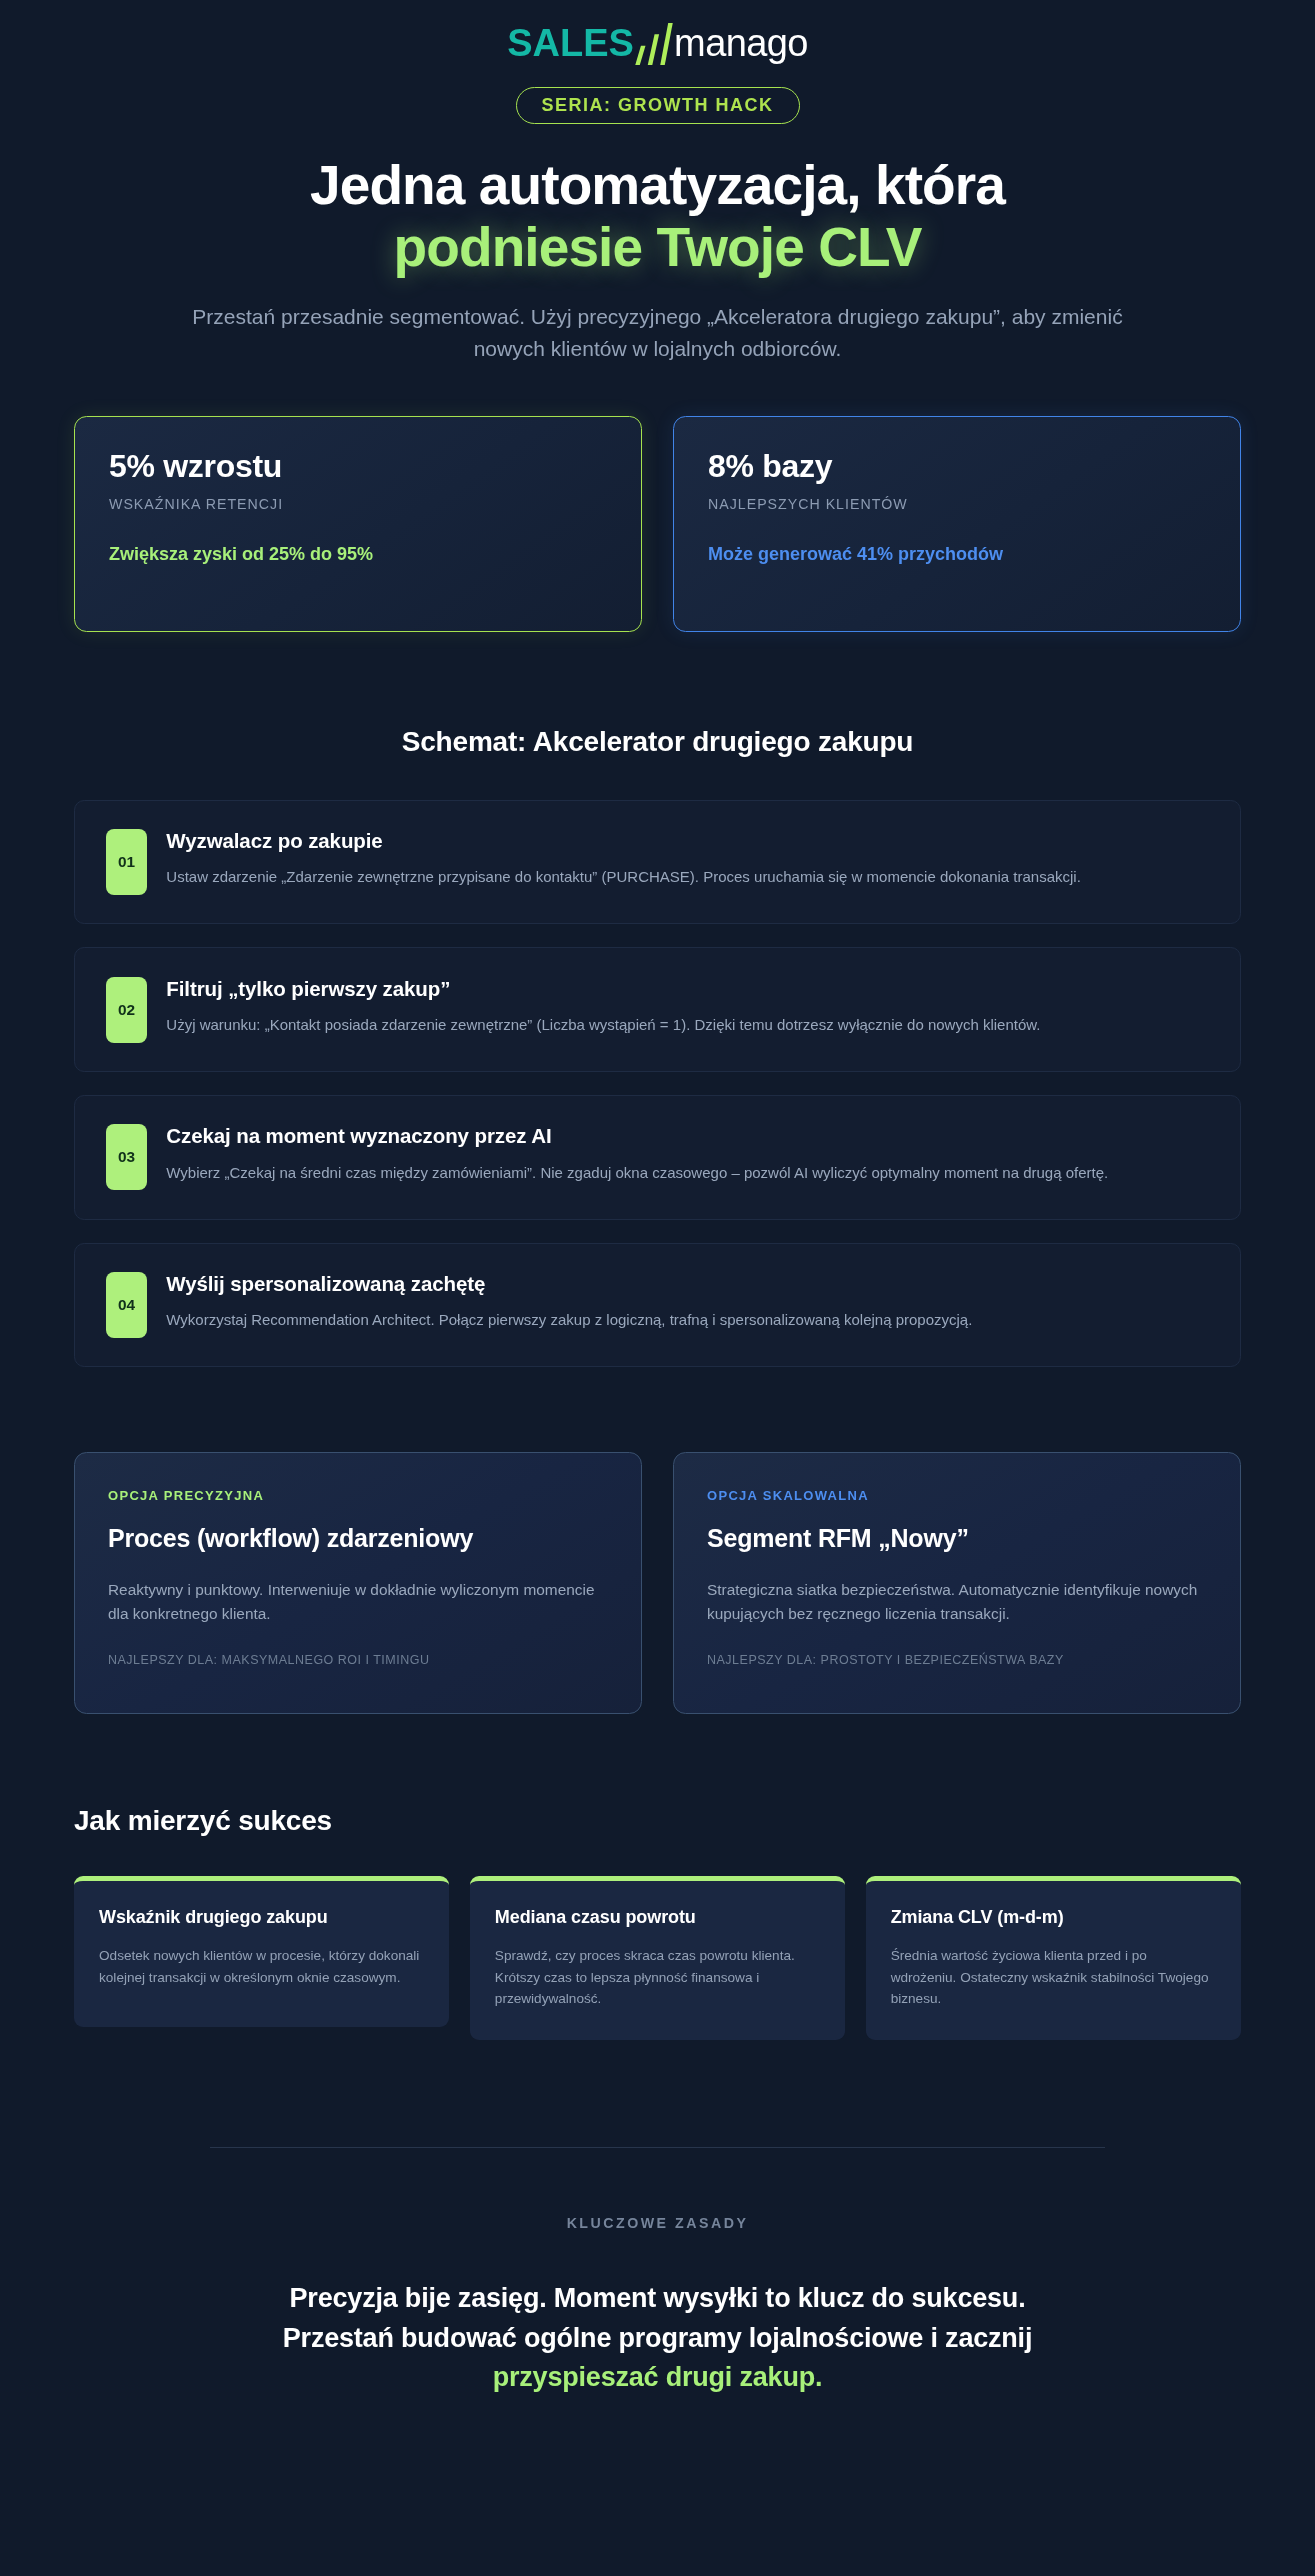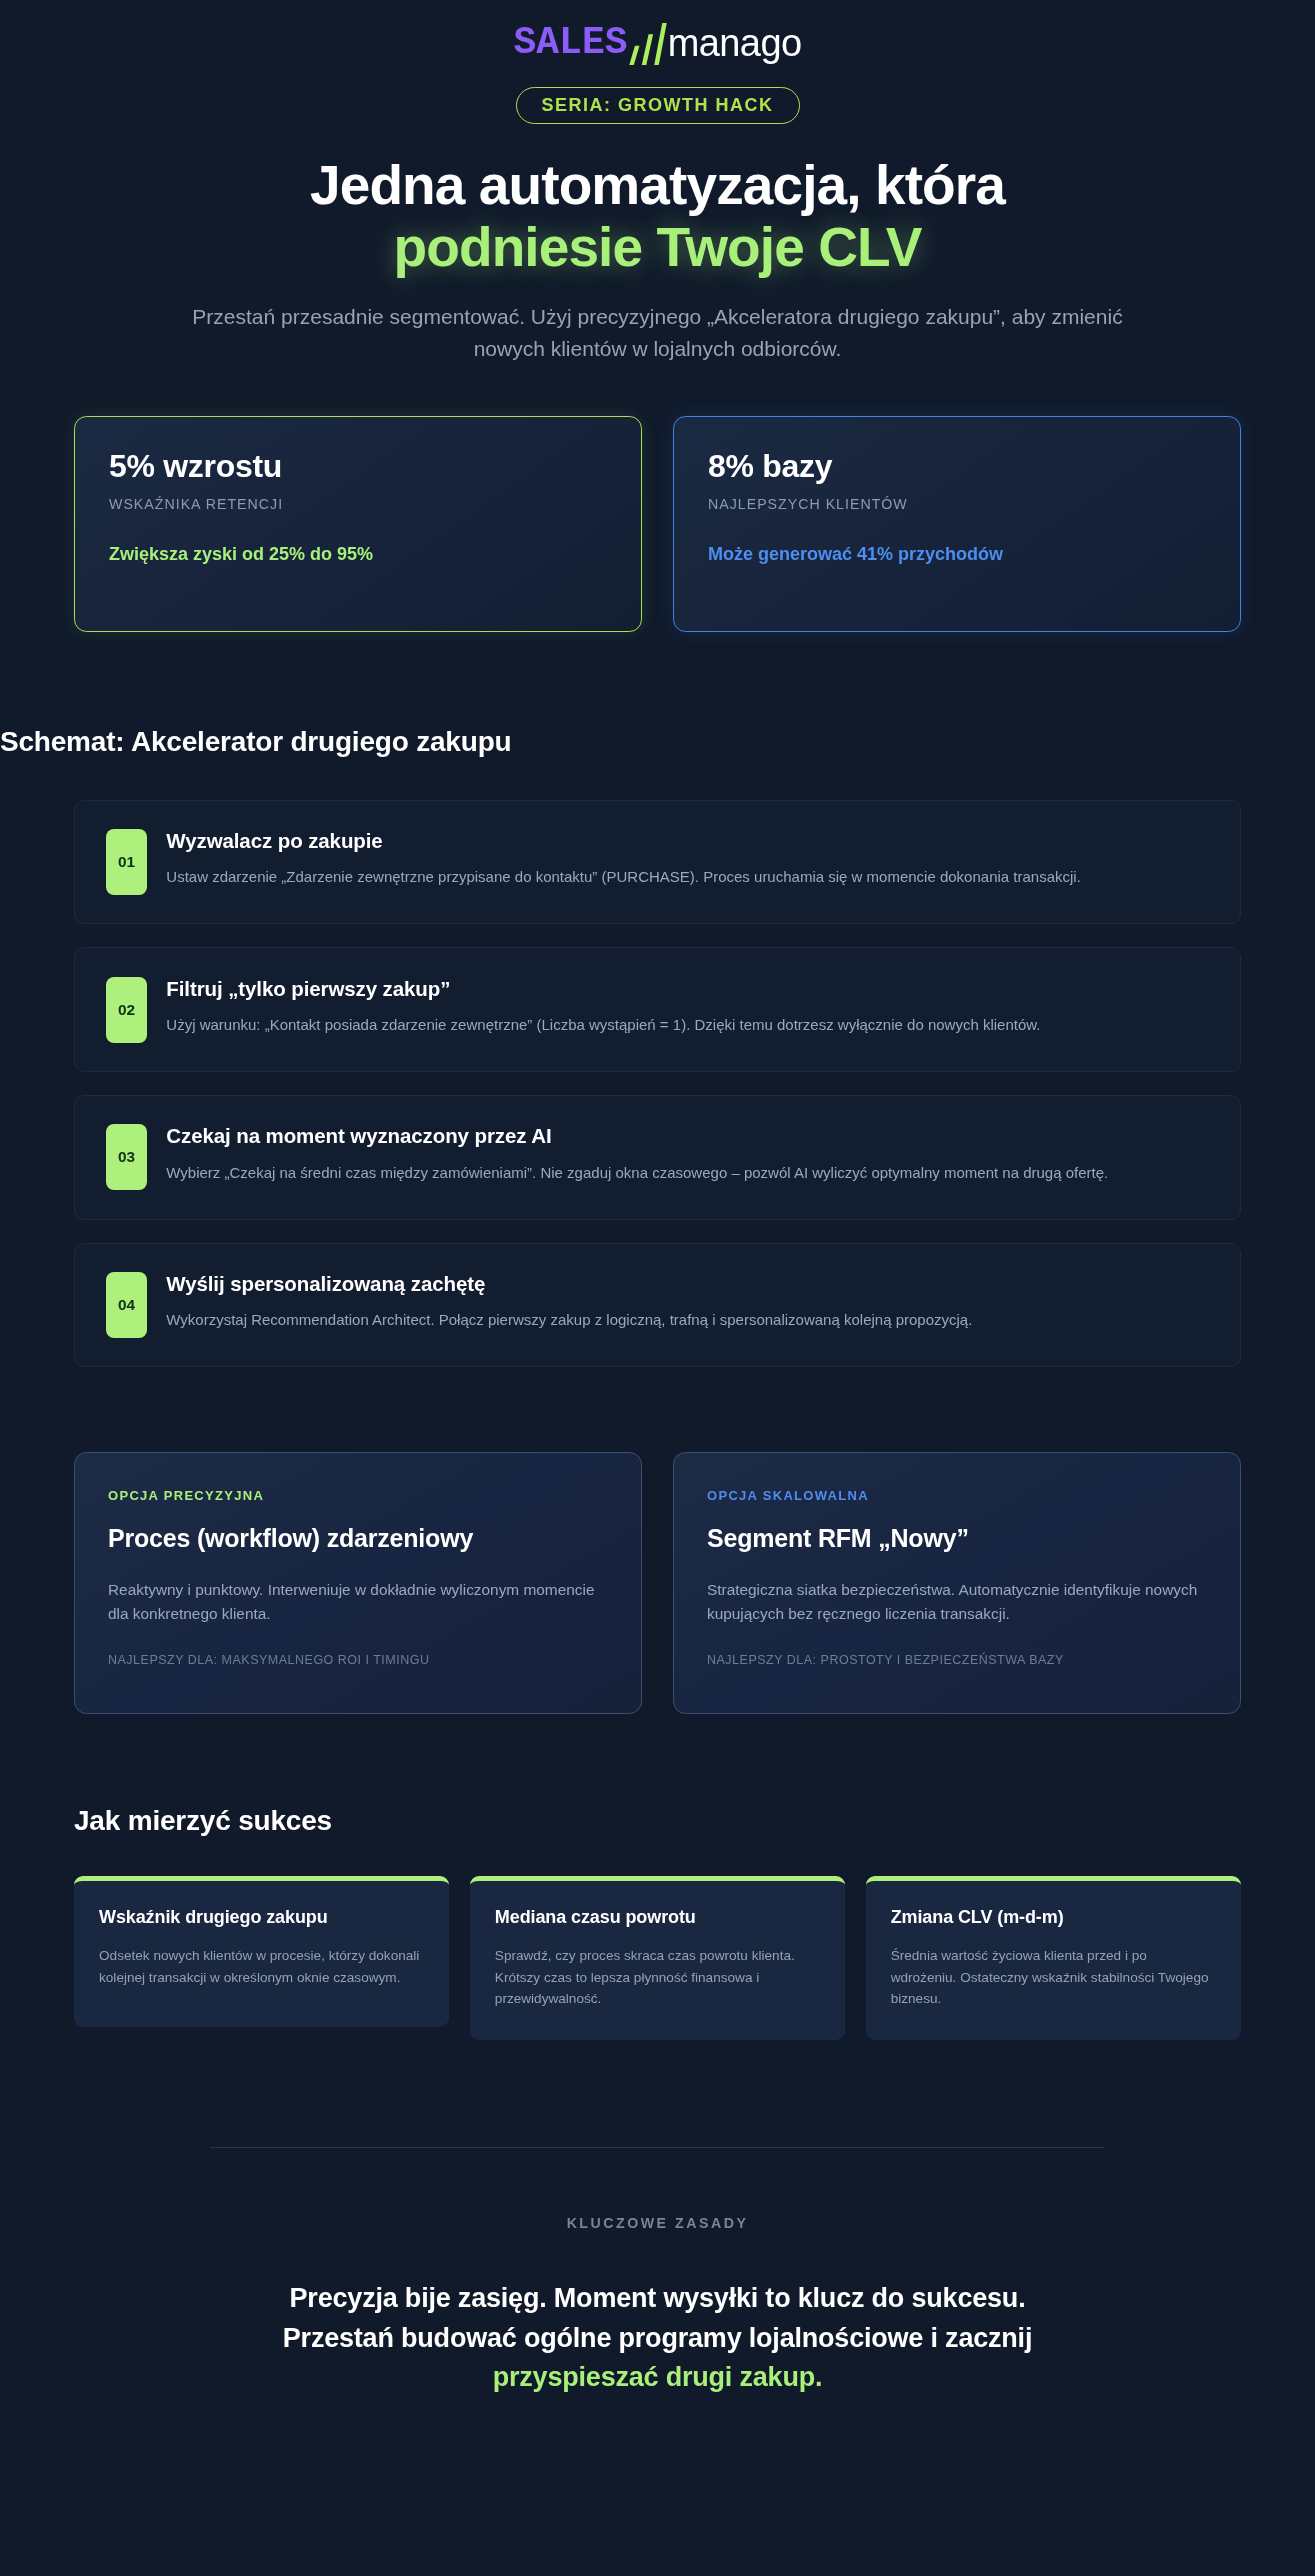--- a/index.html
+++ b/index.html
@@ -34,23 +34,22 @@
   }
   .logo {
     display: flex;
     align-items: center;
     font-size: 38px;
     line-height: 1;
     letter-spacing: -0.3px;
   }
   .logo-sales {
     font-weight: 700;
-    color: #8b5cf6;
+    color: #14b8a6;
     letter-spacing: 0px;
-    font-family: Liberation Mono, monospace;
   }
   .logo-bars {
     display: inline-block;
     width: 38px;
     height: 42px;
     margin: 0 1.1px 0 1.1px;
     position: relative;
     top: 1.1px;
   }
   .logo-manago {
@@ -143,21 +142,21 @@
   .stat-note {
     margin-top: 32px;
     font-size: 18px;
     font-weight: 700;
   }
   .stat-card.green .stat-note { color: #a8f07a; }
   .stat-card.blue  .stat-note { color: #4d8ef0; }
 
   
   .section-title {
-    text-align: left;
+    text-align: center;
     font-size: 28px;
     font-weight: 700;
     color: #ffffff;
     letter-spacing: -0.2px;
   }
   .section-title.schema { margin-top: 94px; }
   .section-title.metrics { margin-top: 91px; }
 
   
   .steps {

